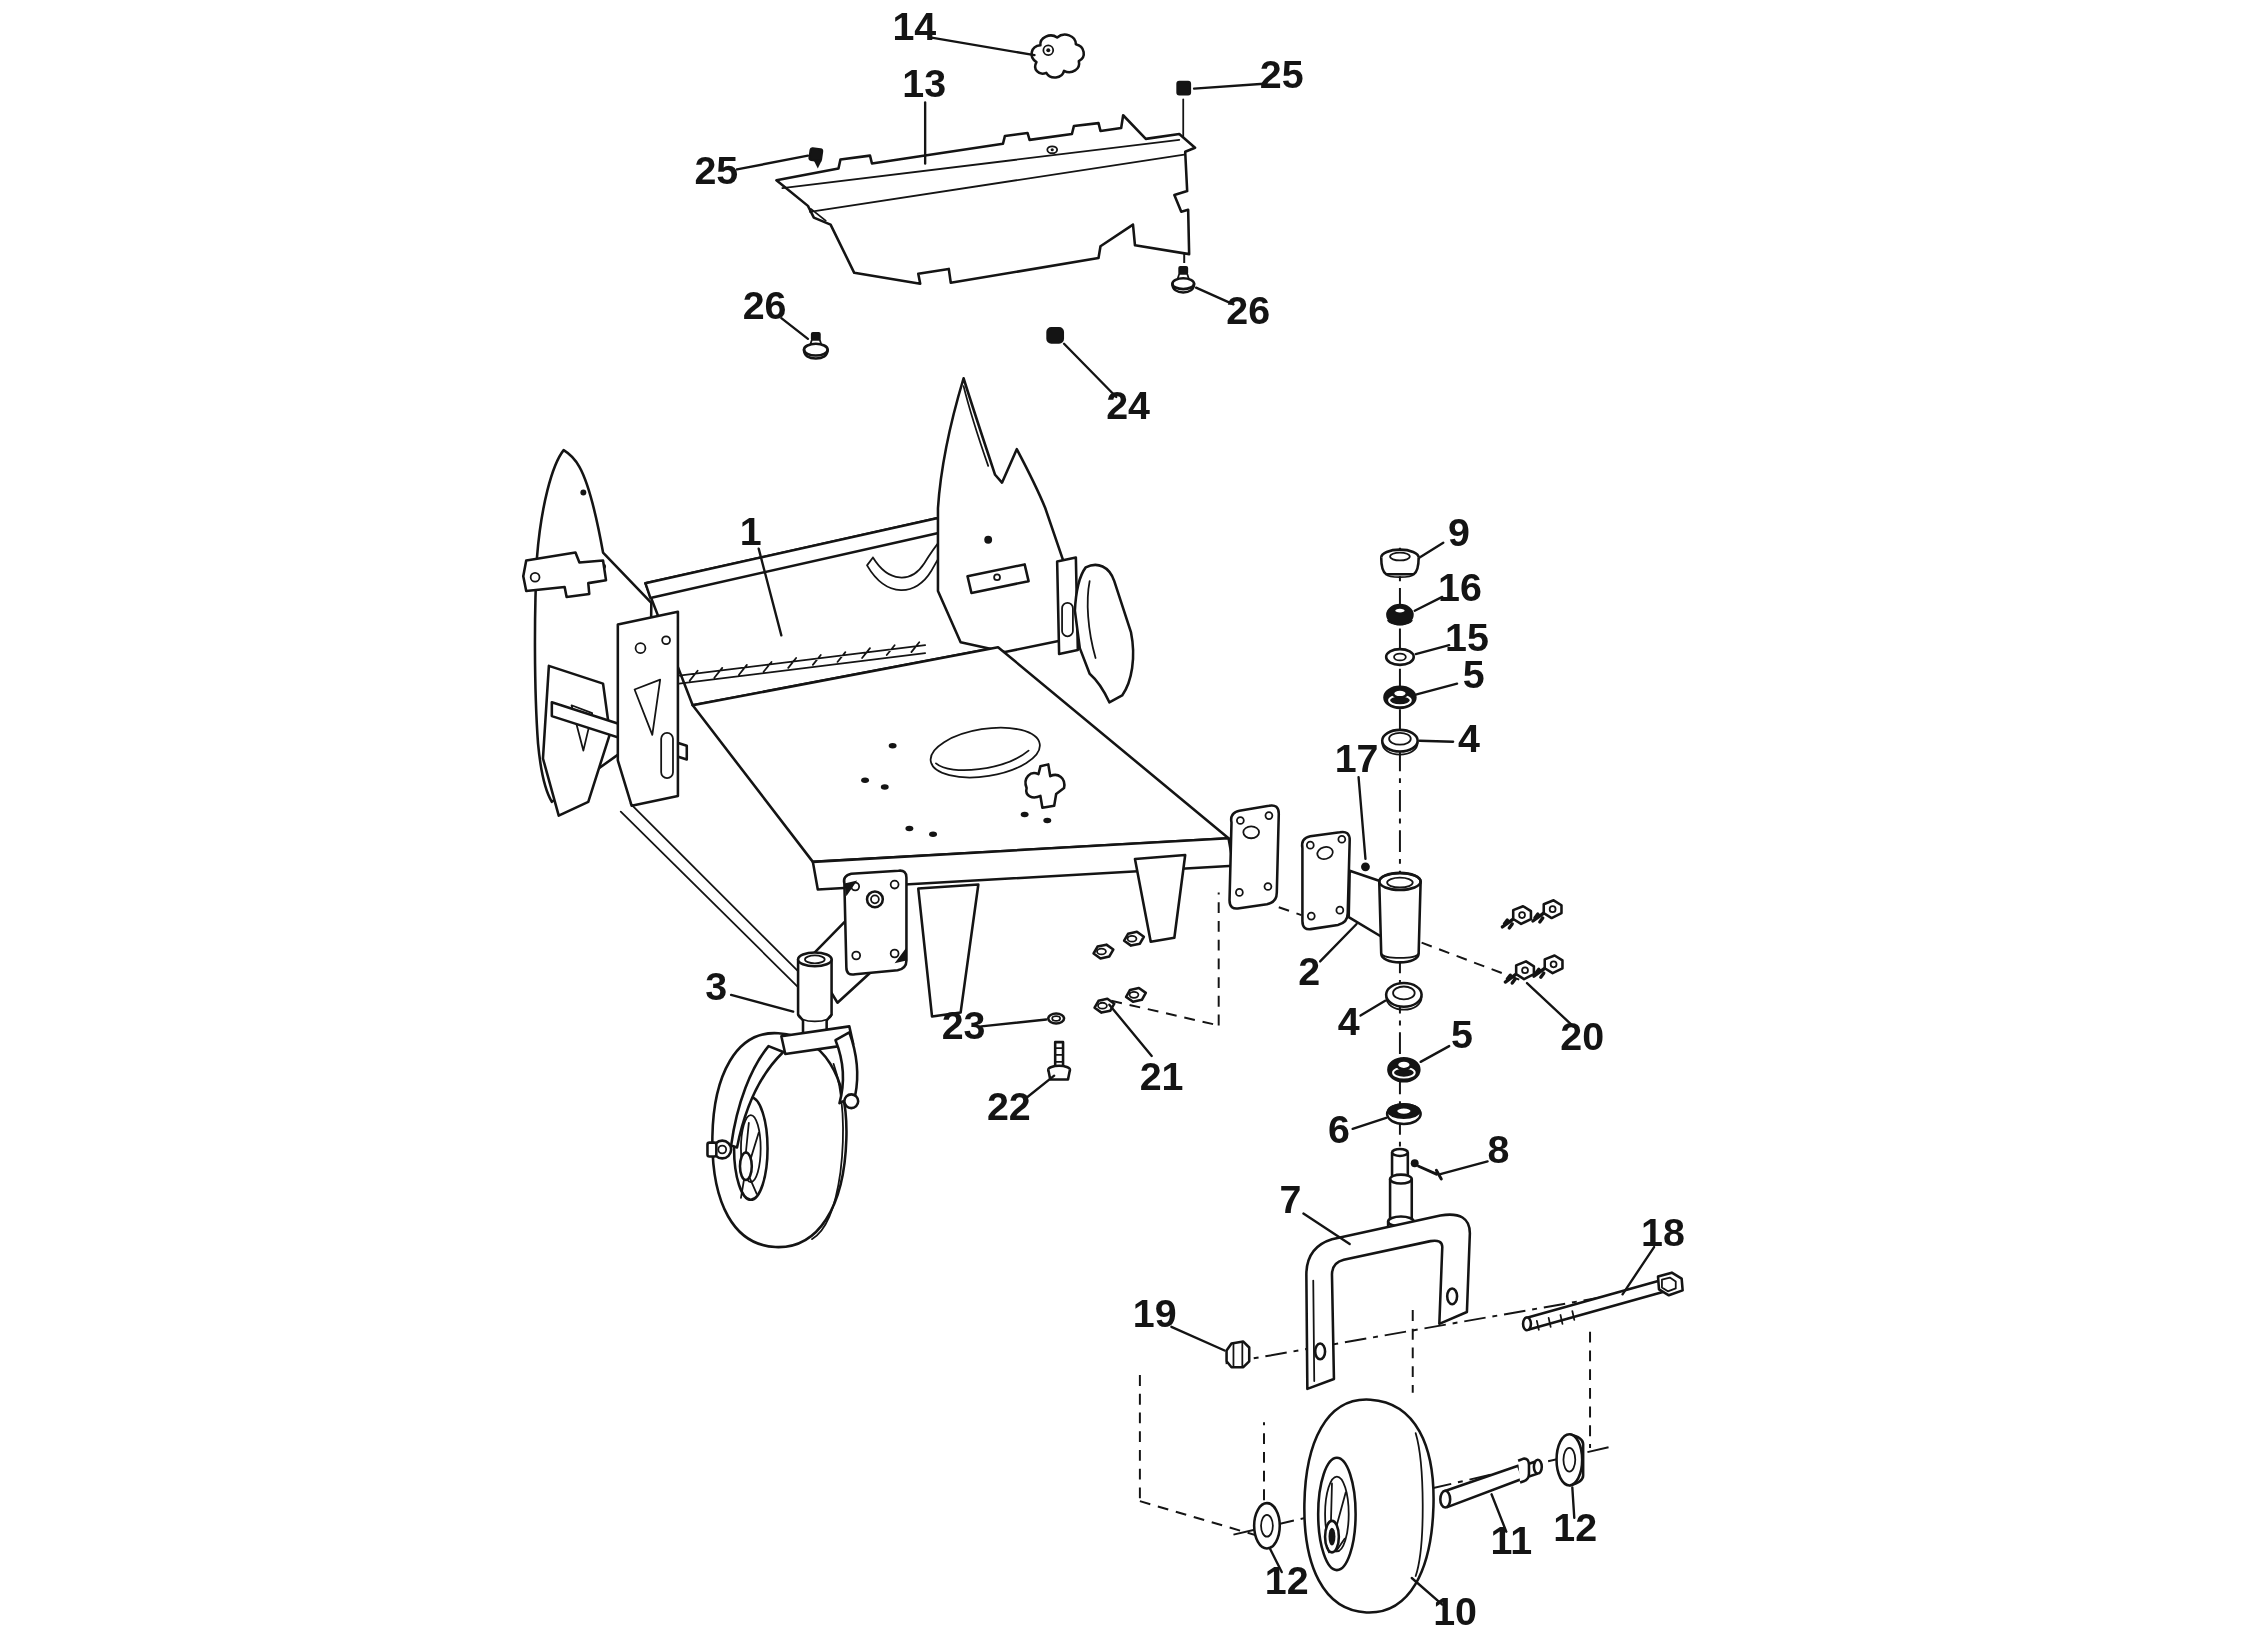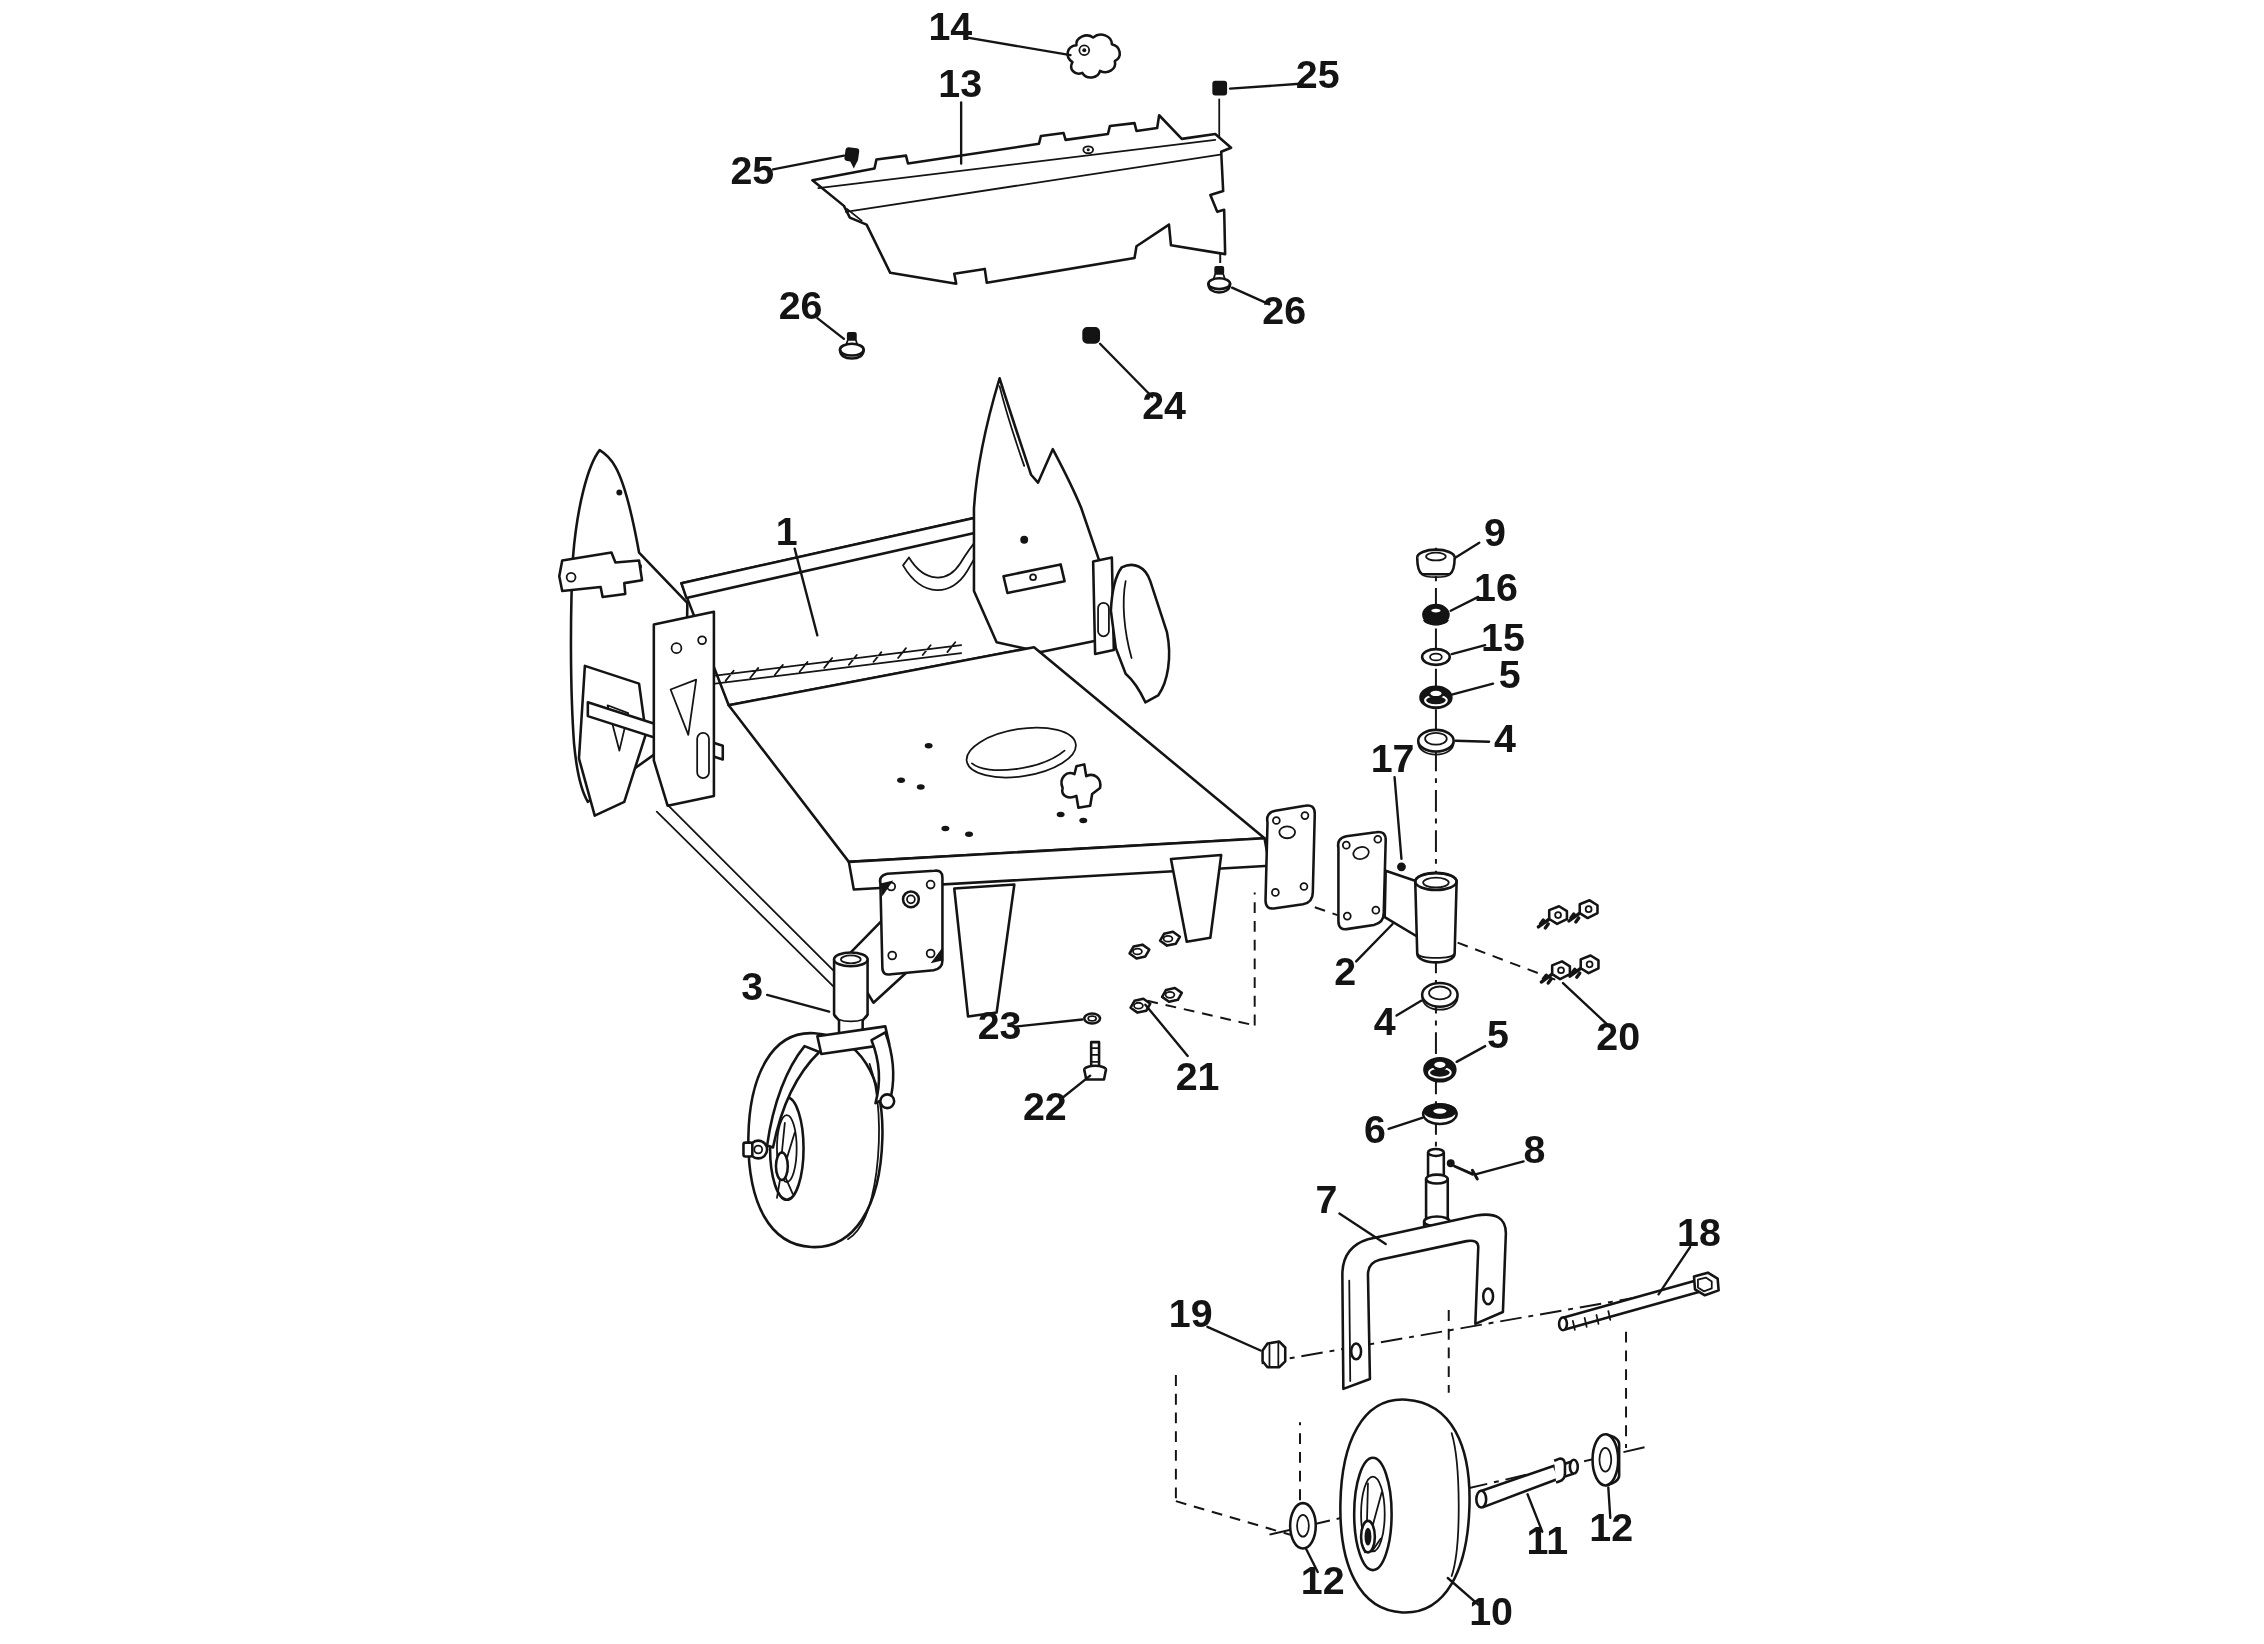--- a/index.html
+++ b/index.html
@@ -1,16 +1,16 @@
 <!DOCTYPE html>
 <html><head>
 <meta charset="utf-8">
 <style>
   html,body{margin:0;padding:0;background:#fff;}
-  .stage{position:relative;width:1845px;height:1644px;background:var(--bg,#fff);font-family:"Liberation Sans",sans-serif;margin-left:36px;}
+  .stage{position:relative;width:1845px;height:1644px;background:var(--bg,#fff);font-family:"Liberation Sans",sans-serif;}
   svg{display:block}
   .ln{stroke:var(--line,#141414);fill:none;stroke-width:2.6;stroke-linejoin:round;stroke-linecap:round}
   .lnw{stroke:var(--line,#141414);fill:#fff;stroke-width:2.6;stroke-linejoin:round}
   .lnthin{stroke:var(--line,#141414);fill:none;stroke-width:1.8;stroke-linejoin:round;stroke-linecap:round}
   .fill{fill:var(--line,#141414);stroke:none}
   .dark{fill:var(--line,#141414);stroke:var(--line,#141414);stroke-width:2}
   .dash{stroke:var(--line,#141414);fill:none;stroke-width:2;stroke-dasharray:11 8}
   .dashdot{stroke:var(--line,#141414);fill:none;stroke-width:2;stroke-dasharray:22 7 5 7}
   .leader{stroke:var(--line,#141414);fill:none;stroke-width:2.4;stroke-linecap:round}
   .callout{font-family:"Liberation Sans",sans-serif;font-weight:bold;font-size:40px;fill:var(--line,#141414)}

